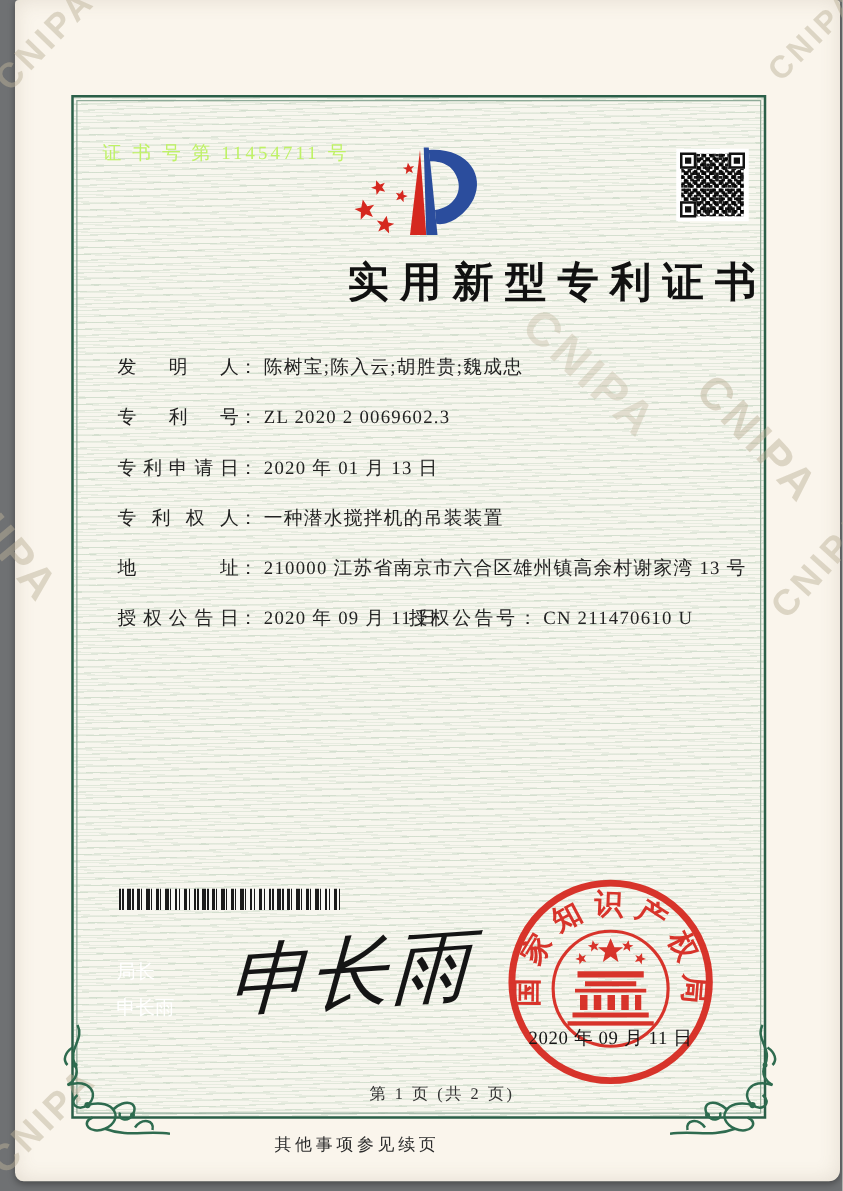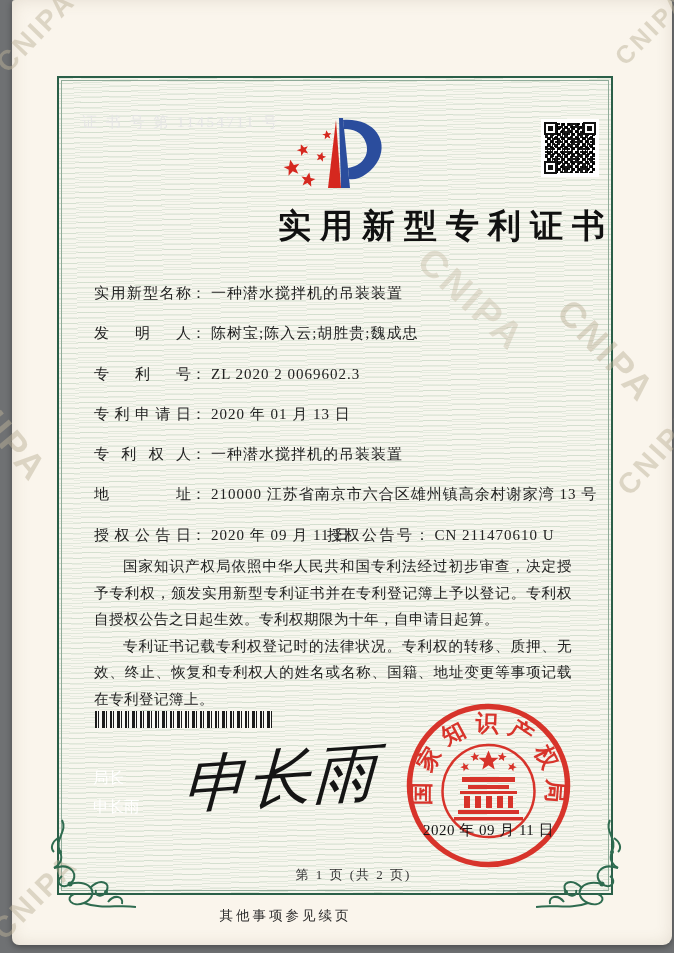--- a/index.html
+++ b/index.html
@@ -35,21 +35,21 @@
   }
   .wm1{left:-14px;top:16px;font-size:28px;transform:rotate(-46deg);}
   .wm2{left:606px;top:14px;font-size:25px;transform:rotate(-45deg);}
   .wm3{left:406px;top:278px;font-size:38px;transform:rotate(43deg);color:rgba(200,190,168,.45);}
   .wm4{left:544px;top:330px;font-size:36px;transform:rotate(47deg);}
   .wm5{left:-62px;top:408px;font-size:36px;transform:rotate(50deg);}
   .wm6{left:606px;top:436px;font-size:29px;transform:rotate(-48deg);}
   .wm7{left:-18px;top:880px;font-size:30px;transform:rotate(-45deg);}
   .content{position:absolute;inset:0;z-index:2;}
   
-  .cert-no{position:absolute;left:82px;top:113px;font-size:15px;letter-spacing:2.5px;color:#e5e5e5;}
+  .cert-no{position:absolute;left:82px;top:113px;font-size:15px;letter-spacing:2.5px;color:#bef264;}
   .logo{position:absolute;left:276px;top:100px;width:120px;height:102px;}
   .qr{position:absolute;left:541px;top:119px;width:58px;height:58px;background:#fff;padding:2px;box-sizing:border-box;}
   .qr-mod{
     position:absolute;inset:4px;
     background-image:
       repeating-conic-gradient(#191919 0% 25%, #ffffff 0% 50%),
       repeating-conic-gradient(#191919 0% 25%, rgba(255,255,255,0) 0% 50%);
     background-size:5px 5px, 7px 7px;
     background-position:0 0, 2px 3px;
     background-blend-mode:multiply;
@@ -142,23 +142,20 @@
     <div class="qr-mod"></div>
     <div class="qr-f tl"></div>
     <div class="qr-f tr"></div>
     <div class="qr-f bl"></div>
   </div>
 
   <div class="title">实用新型专利证书</div>
 
   <div class="fields">
     <div class="frow">
-      <span class="flabel">实用新型名称</span><span class="fcolon">：</span><span class="fvalue">一种潜水搅拌机的吊装装置</span>
-    </div>
-    <div class="frow">
       <span class="flabel">发明人</span><span class="fcolon">：</span><span class="fvalue">陈树宝;陈入云;胡胜贵;魏成忠</span>
     </div>
     <div class="frow">
       <span class="flabel">专利号</span><span class="fcolon">：</span><span class="fvalue">ZL 2020 2 0069602.3</span>
     </div>
     <div class="frow">
       <span class="flabel">专利申请日</span><span class="fcolon">：</span><span class="fvalue">2020 年 01 月 13 日</span>
     </div>
     <div class="frow">
       <span class="flabel">专利权人</span><span class="fcolon">：</span><span class="fvalue">一种潜水搅拌机的吊装装置</span>
@@ -167,24 +164,20 @@
       <span class="flabel">地址</span><span class="fcolon">：</span><span class="fvalue">210000 江苏省南京市六合区雄州镇高余村谢家湾 13 号</span>
     </div>
     <div class="frow">
       <span class="flabel">授权公告日</span><span class="fcolon">：</span><span class="fvalue">2020 年 09 月 11 日</span>
       <span class="grant-right">
         <span class="glabel">授权公告号</span><span class="fcolon">：</span><span class="fvalue">CN 211470610 U</span>
       </span>
     </div>
   </div>
 
-  <div class="paras">
-    <p>国家知识产权局依照中华人民共和国专利法经过初步审查，决定授予专利权，颁发实用新型专利证书并在专利登记簿上予以登记。专利权自授权公告之日起生效。专利权期限为十年，自申请日起算。</p>
-    <p>专利证书记载专利权登记时的法律状况。专利权的转移、质押、无效、终止、恢复和专利权人的姓名或名称、国籍、地址变更等事项记载在专利登记簿上。</p>
-  </div>
 
   <div class="barcode"></div>
 
   <div class="signer">
     <div>局长</div>
     <div>申长雨</div>
   </div>
   <div class="handsig">申长雨</div>
 
   <svg class="seal" viewBox="0 0 173 173">

